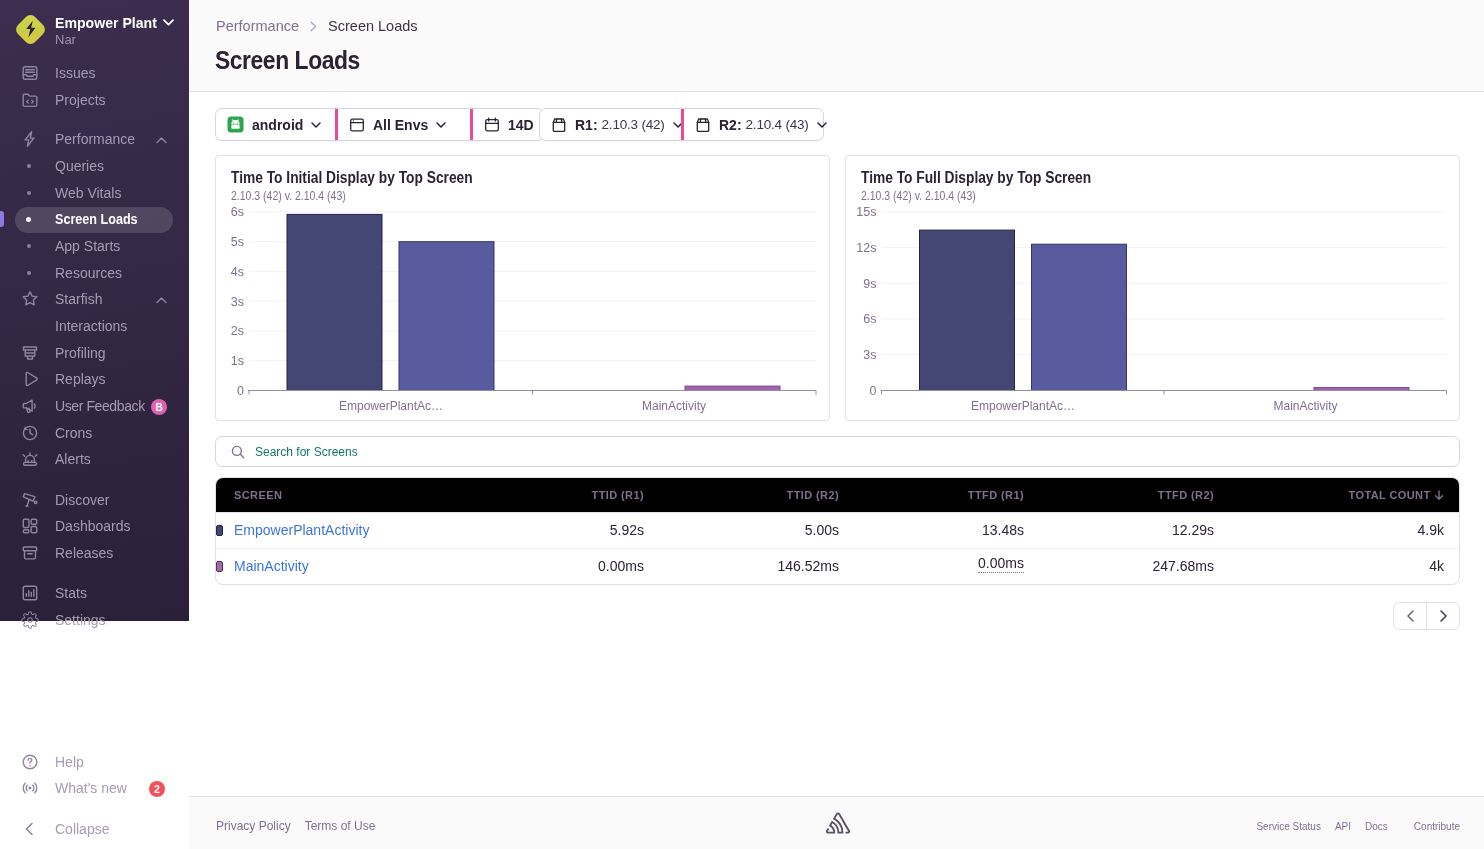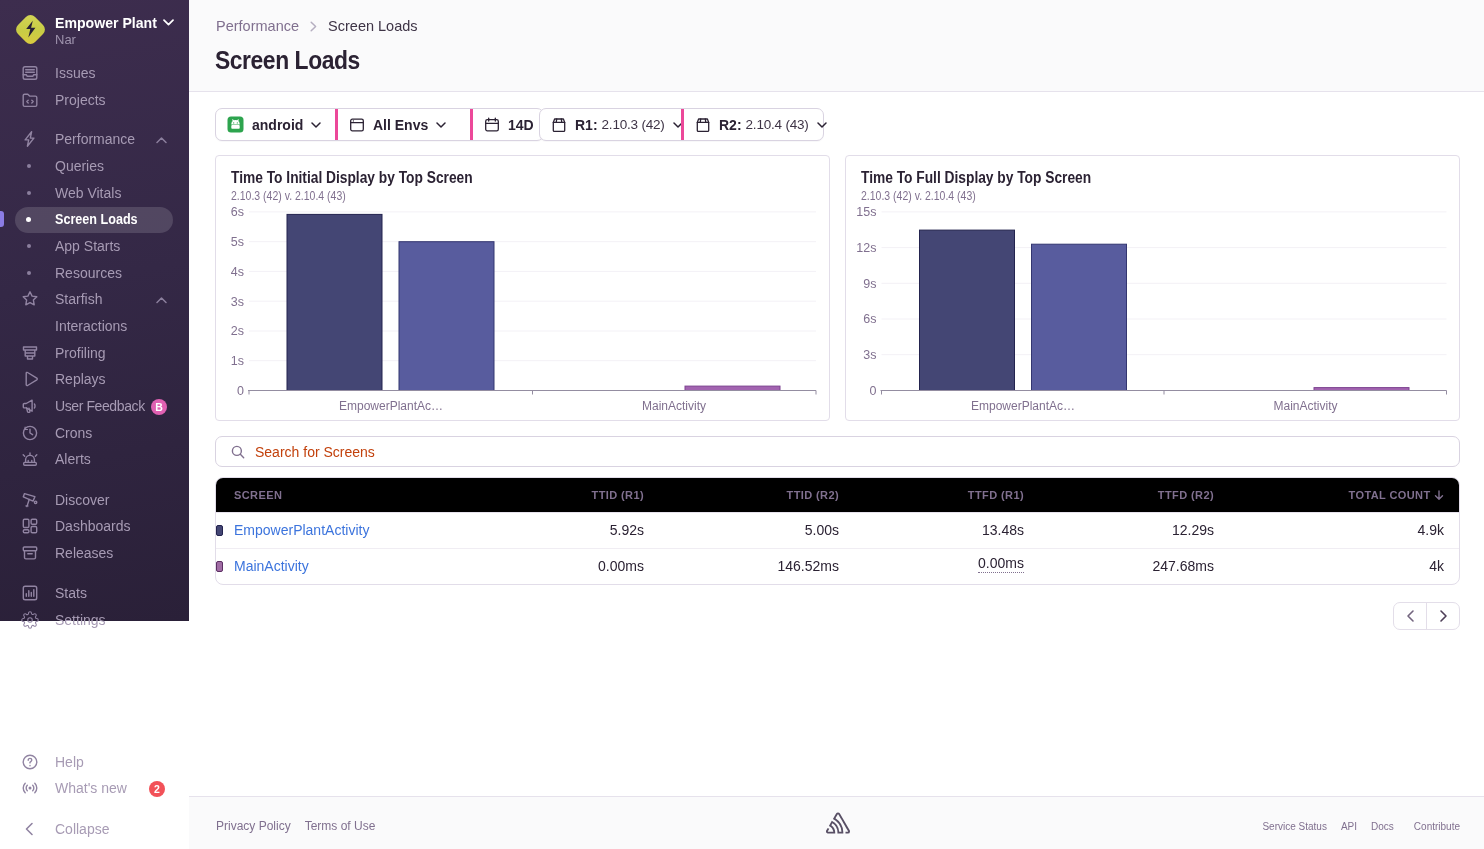--- a/index.html
+++ b/index.html
@@ -28,21 +28,21 @@
   .btngrp .seg + .seg { border-left:3px solid #ec4899; }
   .btngrp .seg .sic { margin-right:8px; display:flex; }
   .btngrp .seg .val { font-weight:normal; color:#3e3446; margin-left:4px; font-size:13.5px; letter-spacing:-0.2px; }
   .dn { margin-left:8px; display:flex; }
   
   .panel { position:absolute; top:155px; width:615px; height:266px; background:#fff; border:1px solid #e2dde9; border-radius:4px; }
   .ptitle { position:absolute; left:15px; top:13px; font-size:16px; font-weight:bold; color:#2b2233; transform:scaleX(0.86); transform-origin:0 0; white-space:nowrap; }
   .psub { position:absolute; left:15px; top:33px; font-size:12.5px; color:#80708f; transform:scaleX(0.84); transform-origin:0 0; white-space:nowrap; }
   
   #search { position:absolute; left:215px; top:436px; width:1245px; height:31px; border:1px solid #d9d3e1; border-radius:7px; background:#fff; display:flex; align-items:center; }
-  #search .ph { color:#c2410c; font-size:14px; margin-left:10px; }
+  #search .ph { color:#0f766e; font-size:12px; margin-left:10px; }
   
   #tbl { position:absolute; left:215px; top:477px; width:1245px; background:#fff; border:1px solid #e2dde9; border-radius:8px; overflow:hidden; }
   table { border-collapse:collapse; width:1243px; table-layout:fixed; }
   th { background:#000000; height:34px; font-size:11px; color:#80708f; letter-spacing:0.4px; text-align:right; padding:0 15px 0 0; border-bottom:1px solid #e6e2ec; font-weight:bold; }
   th:first-child { text-align:left; padding-left:18px; }
   td { height:36px; font-size:14px; color:#2b2233; text-align:right; padding:0 15px 0 0; }
   td:first-child { text-align:left; padding-left:0; }
   tr.r1 td { border-bottom:1px solid #f0edf3; }
   .sq { display:inline-block; width:7px; height:11px; border-radius:2px; vertical-align:-1px; margin-right:11px; }
   a.scr { color:#3c74dd; text-decoration:none; }
@@ -476,17 +476,17 @@
             <path d="M2 2l5 5-5 5" stroke="#4d3e57" stroke-width="1.6" fill="none" stroke-linecap="round" stroke-linejoin="round"></path>
           </svg>
         </span>
     </div>
     <div id="foot">
       <div style="position:absolute;left:27px;top:19px"><span class="lnk">Privacy Policy</span><span class="lnk" style="margin-left:14px">Terms of Use</span></div>
       <svg style="position:absolute;left:637px;top:15px" width="24" height="22" viewBox="0 0 50 44" fill="#584f65">
         <path d="M29,2.26a4.67,4.67,0,0,0-8,0L14.42,13.53A32.21,32.21,0,0,1,32.17,40.19H27.55A27.68,27.68,0,0,0,12.09,17.47L6,28a15.92,15.92,0,0,1,9.23,12.17H4.62A.76.76,0,0,1,4,39.06l2.94-5a10.74,10.74,0,0,0-3.36-1.9l-2.91,5a4.54,4.54,0,0,0,1.69,6.24A4.66,4.66,0,0,0,4.62,44H19.15a19.4,19.4,0,0,0-8-17.31l2.31-4A23.87,23.87,0,0,1,23.76,44H36.07a35.88,35.88,0,0,0-16.41-31.8l4.67-8a.77.77,0,0,1,1.05-.27c.53.29,20.29,34.77,20.66,35.17a.76.76,0,0,1-.68,1.13H40.6q.09,1.91,0,3.81h4.78A4.59,4.59,0,0,0,50,39.43a4.49,4.49,0,0,0-.62-2.28Z"></path>
       </svg>
       <div class="rt" style="position:absolute;right:24px;top:19px;text-align:right">
-        <span class="lnk">Service Status</span><span class="lnk" style="margin-left:14px">API</span><span class="lnk" style="margin-left:14px">Docs</span><span class="lnk" style="margin-left:20px">Contribute</span>
+        <span class="lnk">Service Status</span><span class="lnk" style="margin-left:14px">API</span><span class="lnk" style="margin-left:14px">Docs</span><span class="lnk" style="margin-left:26px">Contribute</span>
       </div>
     </div>
   </div>
 </div>
 
 </body></html>

